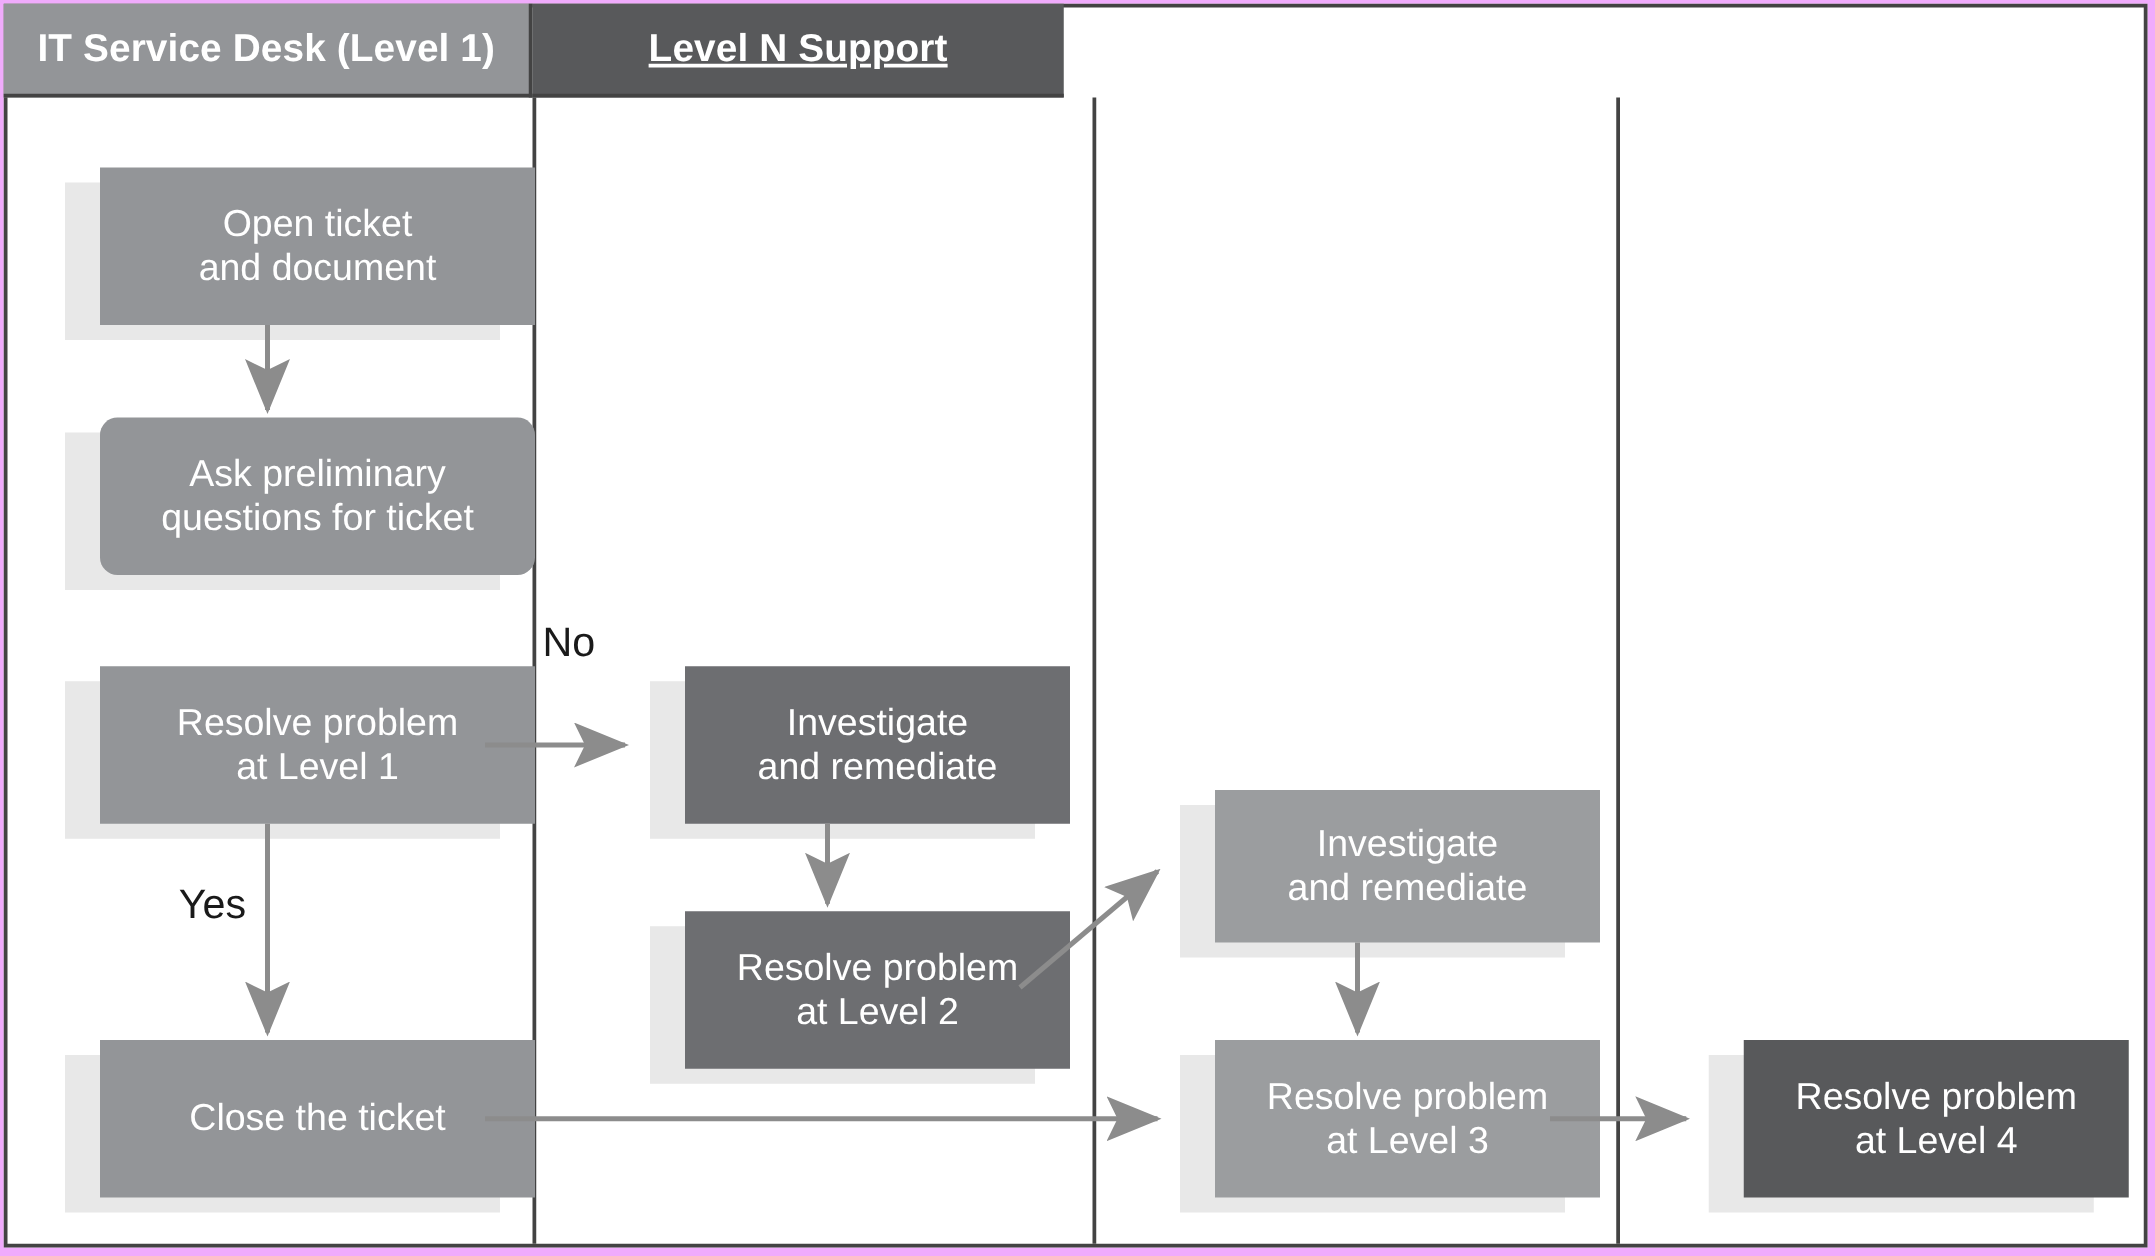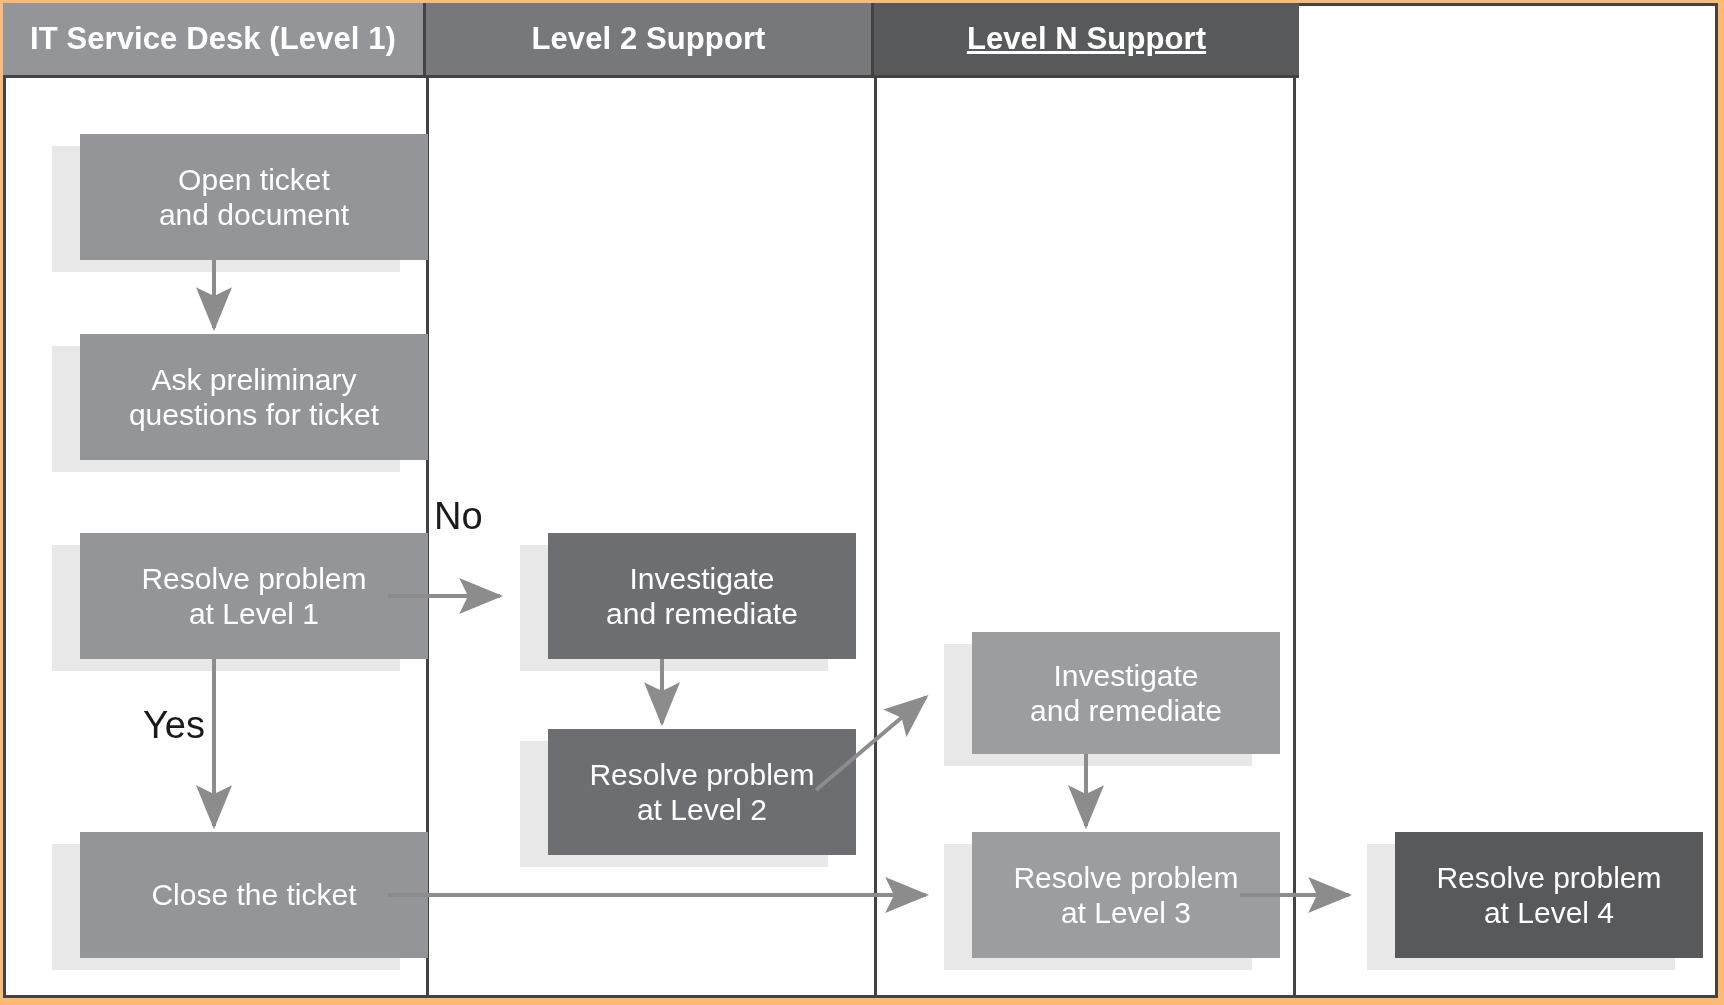--- a/index.html
+++ b/index.html
@@ -8,21 +8,21 @@
     padding: 0;
     background: #ffffff;
   }
   body {
     font-family: "Liberation Sans", sans-serif;
   }
   #diagram-root {
     position: relative;
     width: 1724px;
     height: 1005px;
-    background: #fdba74;
+    background: #f0abfc;
     overflow: hidden;
   }
 
   
   .lane-frame {
     position: absolute;
     left: 3px;
     top: 3px;
     width: 1715px;
     height: 995px;
@@ -91,39 +91,36 @@
     width: 1724px;
     height: 1005px;
     z-index: 6;
     pointer-events: none;
   }
 
   
   .edge-label {
     position: absolute;
     color: #1a1a1a;
-    font-size: 38px;
+    font-size: 33px;
     line-height: 1;
     z-index: 8;
     white-space: nowrap;
   }
 </style>
 </head>
 <body>
 
 <div id="diagram-root">
 
   <div class="lane-frame"></div>
 
   <div class="header-row">
     <div class="lane-header" style="background: rgb(147, 149, 152); width: 423px; flex: 0 0 423px;">
       <span>IT Service Desk (Level 1)</span>
-    </div>
-    <div class="lane-header" style="background: rgb(119, 120, 123); width: 448px; flex: 0 0 448px;">
-      <span>Level 2 Support</span>
     </div>
     <div class="lane-header" style="background: rgb(88, 89, 91); width: 425px; flex: 0 0 425px;">
       <span>Level N Support</span>
     </div>
   </div>
 
   <div class="lane-divider" style="left:426px;"></div>
   <div class="lane-divider" style="left:874px;"></div>
   <div class="lane-divider" style="left:1293px;"></div>
 
@@ -153,21 +150,21 @@
 
   <div class="edge-label" style="left:434px; top:497px;">No</div>
   <div class="edge-label" style="left:143px; top:706px;">Yes</div>
 
   <div id="node-layer">
       <div class="node-shadow" style="left: 52px; top: 146px; width: 348px; height: 126px; background: rgb(232, 232, 232);"></div>
       <div class="node" style="left: 40px; top: 134px; width: 348px; height: 126px; background: rgb(147, 149, 152);">
         <span class="node-label">Open ticket<br>and document</span>
       </div>
       <div class="node-shadow" style="left: 52px; top: 346px; width: 348px; height: 126px; background: rgb(232, 232, 232);"></div>
-      <div class="node" style="left: 40px; top: 334px; width: 348px; height: 126px; background: rgb(147, 149, 152);">
+      <div class="node" style="left: 40px; top: 334px; width: 348px; height: 126px; background: rgb(147, 149, 152); border-radius: 14px;">
         <span class="node-label">Ask preliminary<br>questions for ticket</span>
       </div>
       <div class="node-shadow" style="left: 52px; top: 545px; width: 348px; height: 126px; background: rgb(232, 232, 232);"></div>
       <div class="node" style="left: 40px; top: 533px; width: 348px; height: 126px; background: rgb(147, 149, 152);">
         <span class="node-label">Resolve problem<br>at Level 1</span>
       </div>
       <div class="node-shadow" style="left: 52px; top: 844px; width: 348px; height: 126px; background: rgb(232, 232, 232);"></div>
       <div class="node" style="left: 40px; top: 832px; width: 348px; height: 126px; background: rgb(147, 149, 152);">
         <span class="node-label">Close the ticket</span>
       </div>

